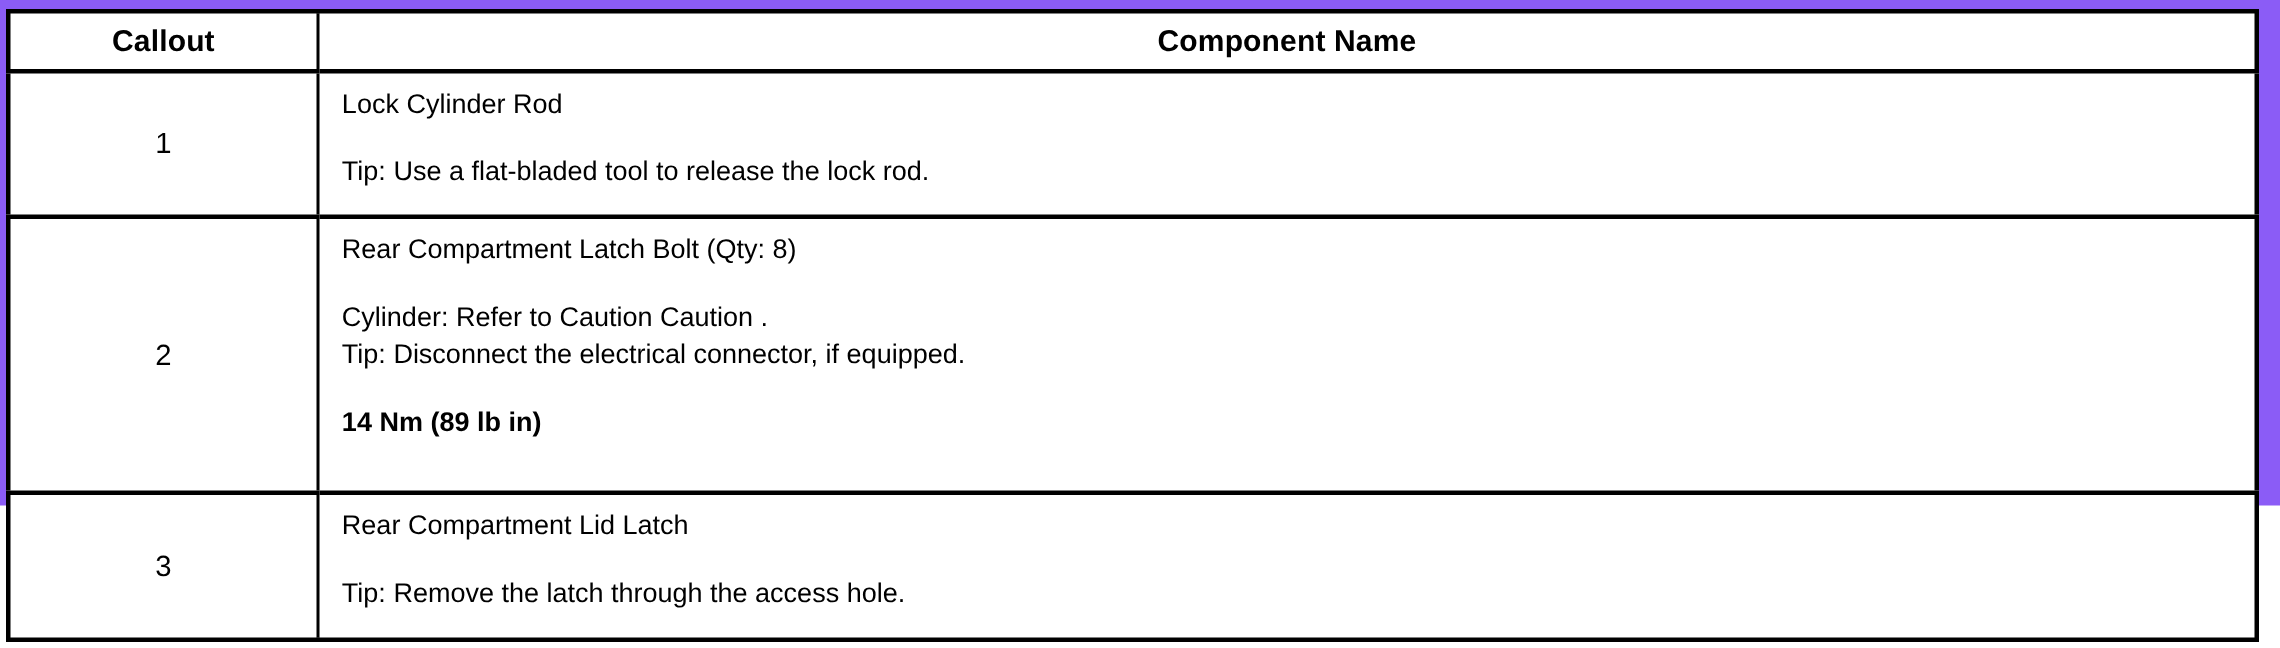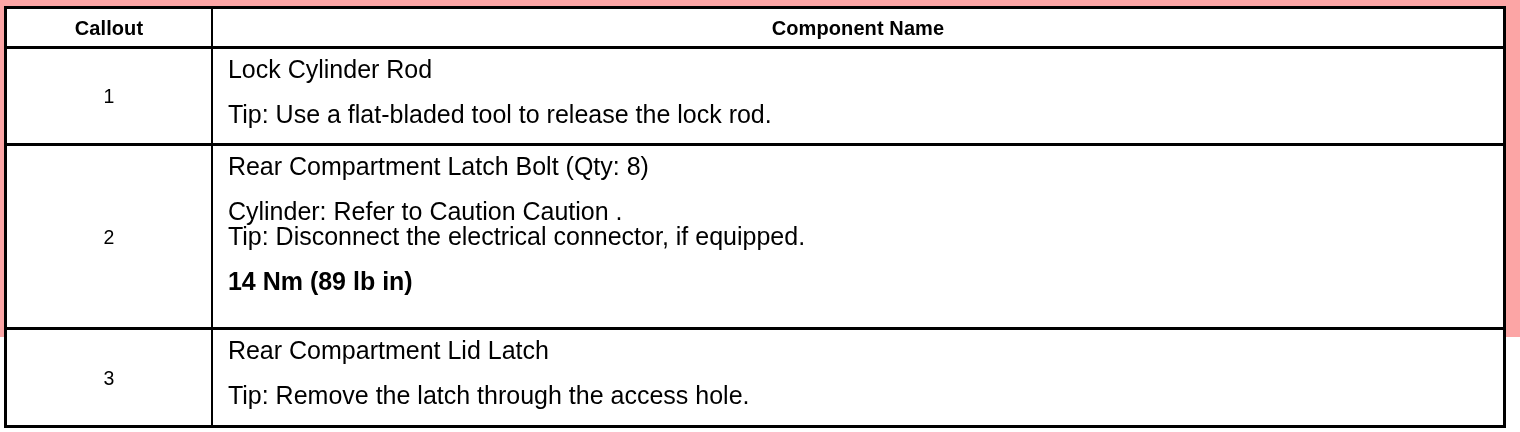--- a/index.html
+++ b/index.html
@@ -13,21 +13,21 @@
     height: 432px;
     font-family: "Liberation Sans", sans-serif;
     color: #000000;
     overflow: hidden;
   }
 
   .sheet {
     position: relative;
     width: 1520px;
     height: 337px;
-    background: #fca5a5;
+    background: #8b5cf6;
   }
 
   table.callout-table {
     position: absolute;
     left: 4px;
     top: 6px;
     width: 1502px;
     border-collapse: collapse;
     table-layout: fixed;
     background: #ffffff;
@@ -77,21 +77,21 @@
     vertical-align: top;
   }
 
   .cell-inner {
     padding-top: 8px;
     padding-bottom: 8px;
   }
 
   .line {
     white-space: nowrap;
-    font-size: 25px;
+    font-size: 18px;
     line-height: 25px;
     min-height: 25px;
   }
   .line.spacer {
     height: 20px;
     line-height: 20px;
     min-height: 0;
   }
   .line .lead {
     font-weight: normal;

